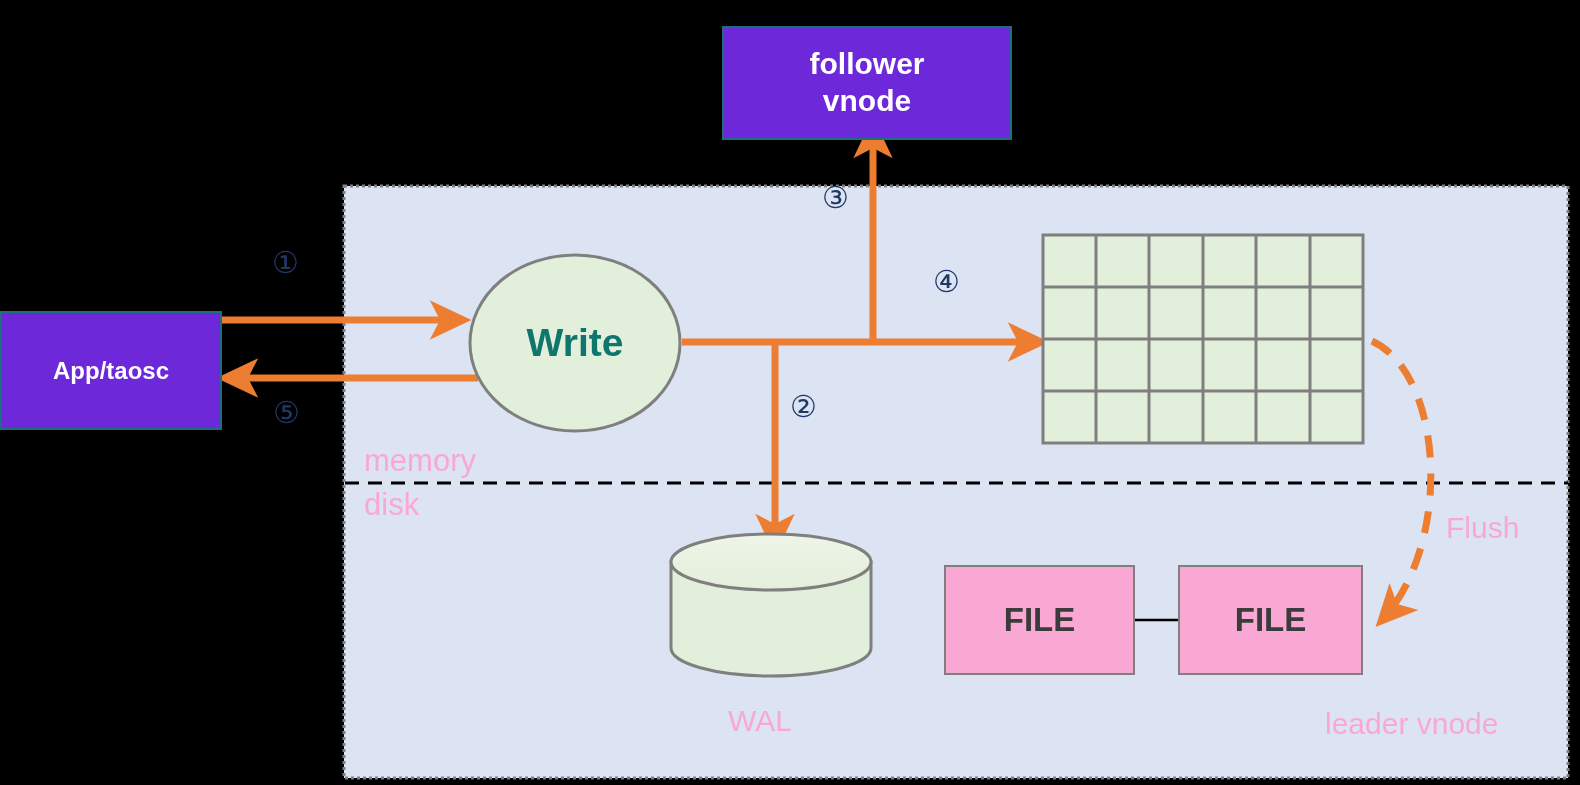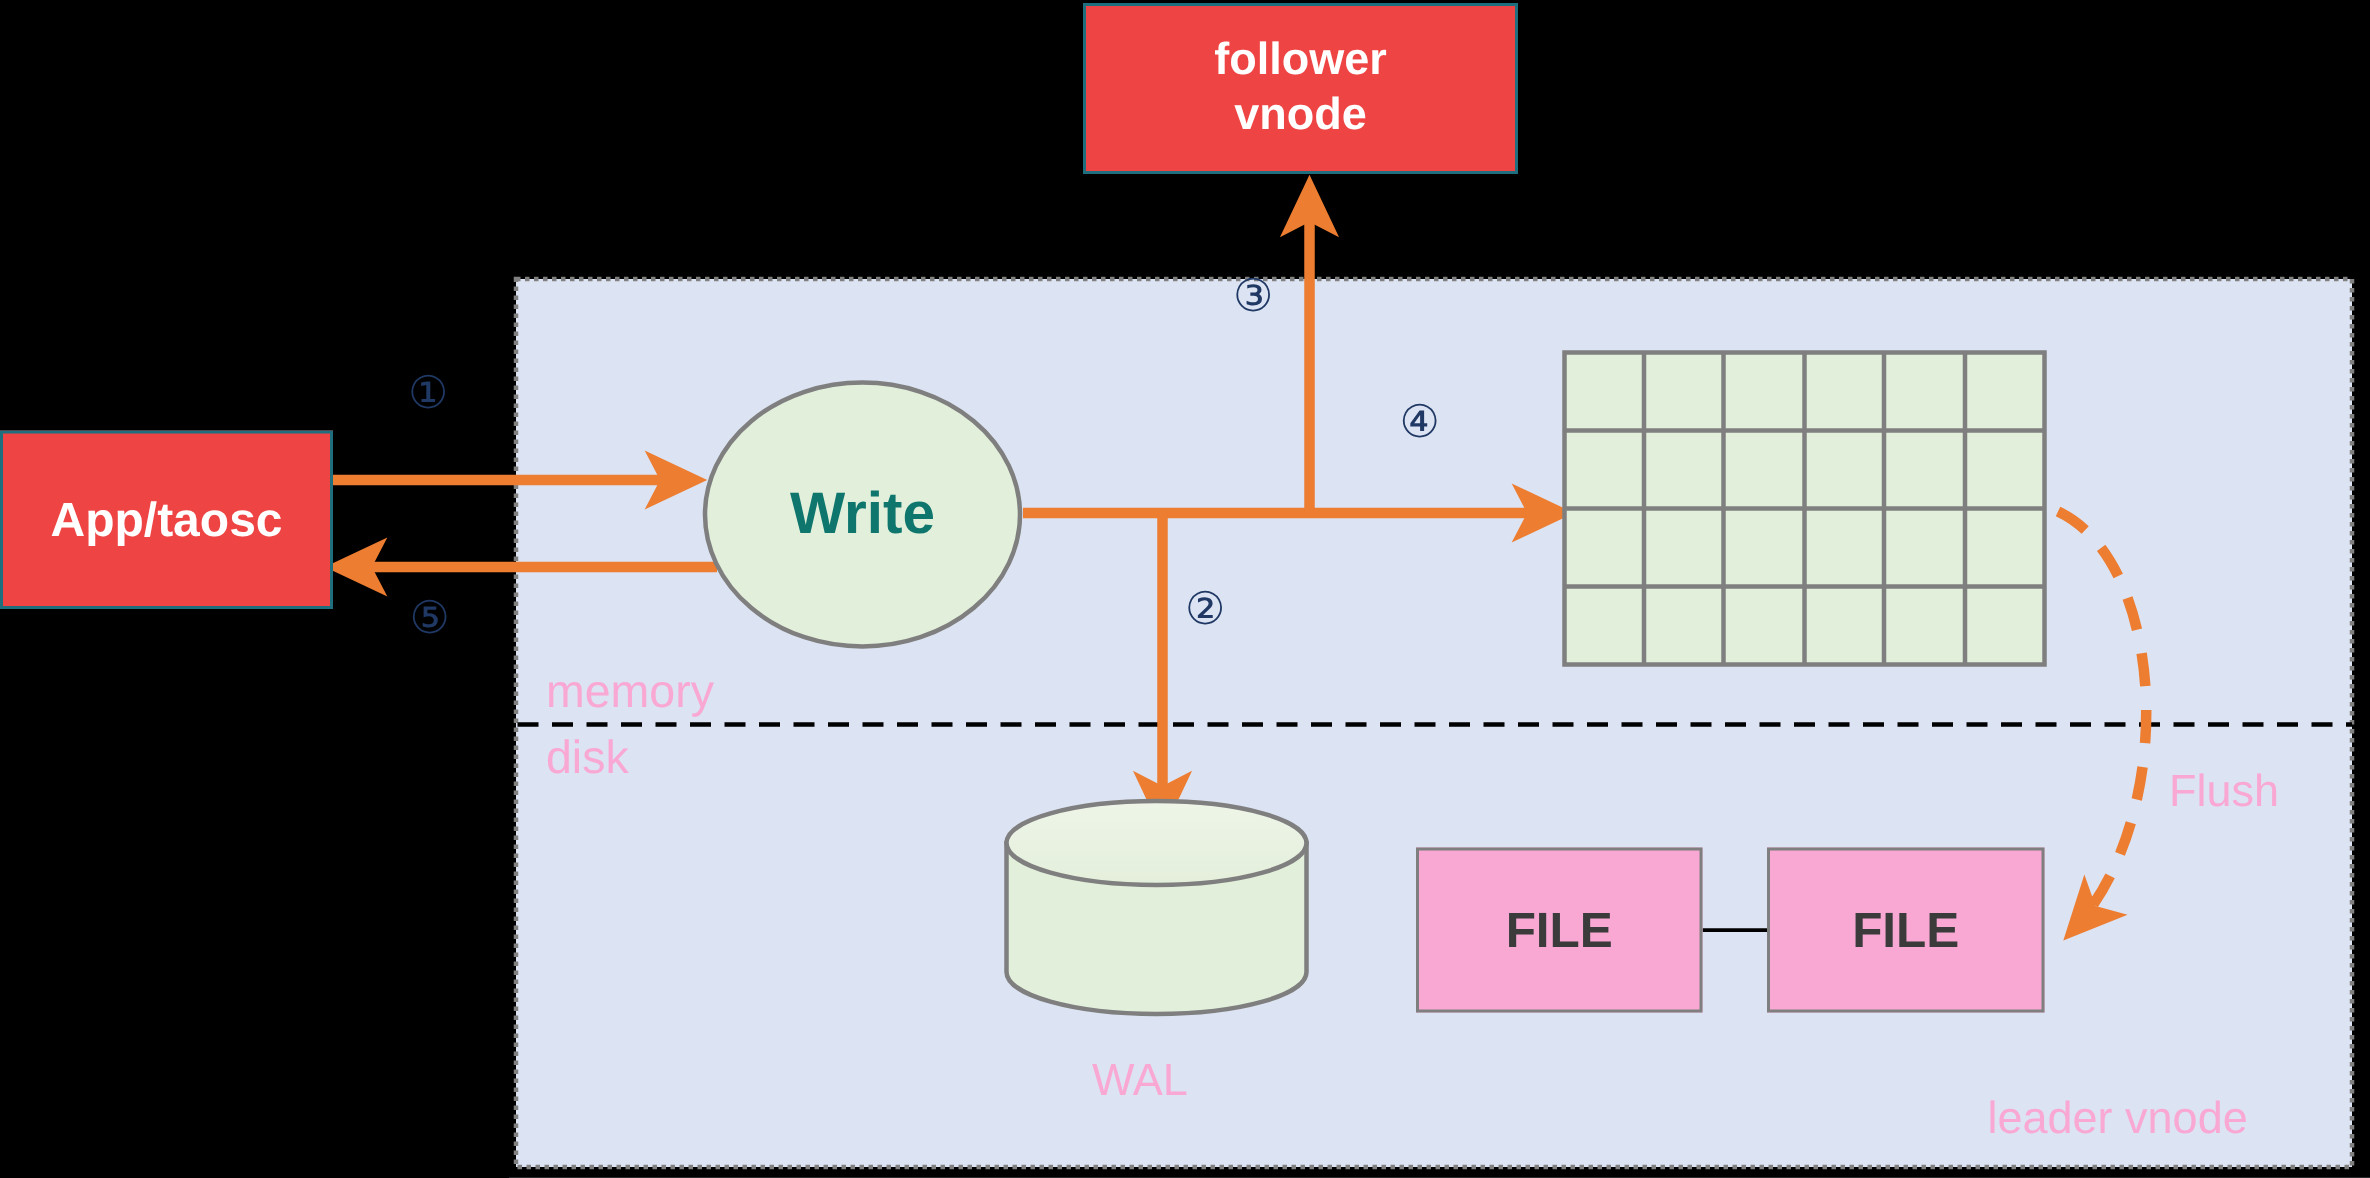--- a/index.html
+++ b/index.html
@@ -24,24 +24,25 @@
   }
   .node-box {
     position: absolute;
     box-sizing: border-box;
     display: flex;
     align-items: center;
     justify-content: center;
     text-align: center;
   }
   .blue-box {
-    background: #ef4444;
+    background: #6d28d9;
     border: 2px solid #1F6E7D;
     color: #FFFFFF;
     font-weight: bold;
+    margin-top: 24px;
   }
   .green-box {
     background: #f9a8d4;
     border: 2px solid #7F7F7F;
     color: #3B3B3B;
     font-weight: bold;
   }
   .label-text {
     position: absolute;
     color: #f9a8d4;
@@ -102,21 +103,21 @@
       <line x1="1149" y1="235" x2="1149" y2="443" stroke="#7F7F7F" stroke-width="3"></line>
       <line x1="1203" y1="235" x2="1203" y2="443" stroke="#7F7F7F" stroke-width="3"></line>
       <line x1="1256" y1="235" x2="1256" y2="443" stroke="#7F7F7F" stroke-width="3"></line>
       <line x1="1310" y1="235" x2="1310" y2="443" stroke="#7F7F7F" stroke-width="3"></line>
       <line x1="1043" y1="287" x2="1363" y2="287" stroke="#7F7F7F" stroke-width="3"></line>
       <line x1="1043" y1="339" x2="1363" y2="339" stroke="#7F7F7F" stroke-width="3"></line>
       <line x1="1043" y1="391" x2="1363" y2="391" stroke="#7F7F7F" stroke-width="3"></line>
     </g>
   </svg>
 
-  <div class="node-box blue-box" style="left:0px; top:287px; width:222px; height:119px; font-size:32px;">
+  <div class="node-box blue-box" style="left:0px; top:287px; width:222px; height:119px; font-size:24px;">
     <span>App/taosc</span>
   </div>
 
   <div class="node-box blue-box" style="left:722px; top:2px; width:290px; height:114px; font-size:30px; line-height:1.22; flex-direction:column;">
     <span>follower</span>
     <span>vnode</span>
   </div>
 
   <div class="node-box" style="left:470px; top:255px; width:210px; height:176px; color:#0f766e; font-size:39px; font-weight:bold;">
     <span>Write</span>
@@ -131,21 +132,21 @@
   </div>
 
   <div class="label-text" style="left:728px; top:704px; font-size:30px;">WAL</div>
 
   <div class="label-text" style="left:364px; top:443px; font-size:31px;">memory</div>
 
   <div class="label-text" style="left:364px; top:487px; font-size:31px;">disk</div>
 
   <div class="label-text" style="left:1446px; top:511px; font-size:30px;">Flush</div>
 
-  <div class="label-text" style="left:1325px; top:707px; font-size:30px;margin-top:22px;">leader vnode</div>
+  <div class="label-text" style="left:1325px; top:707px; font-size:30px;">leader vnode</div>
 
   <div class="circ-num" style="left:272px; top:248px;">①</div>
   <div class="circ-num" style="left:273px; top:398px;">⑤</div>
   <div class="circ-num" style="left:822px; top:183px;">③</div>
   <div class="circ-num" style="left:790px; top:392px;">②</div>
   <div class="circ-num" style="left:933px; top:267px;">④</div>
 
 </div>
 
 </body></html>

